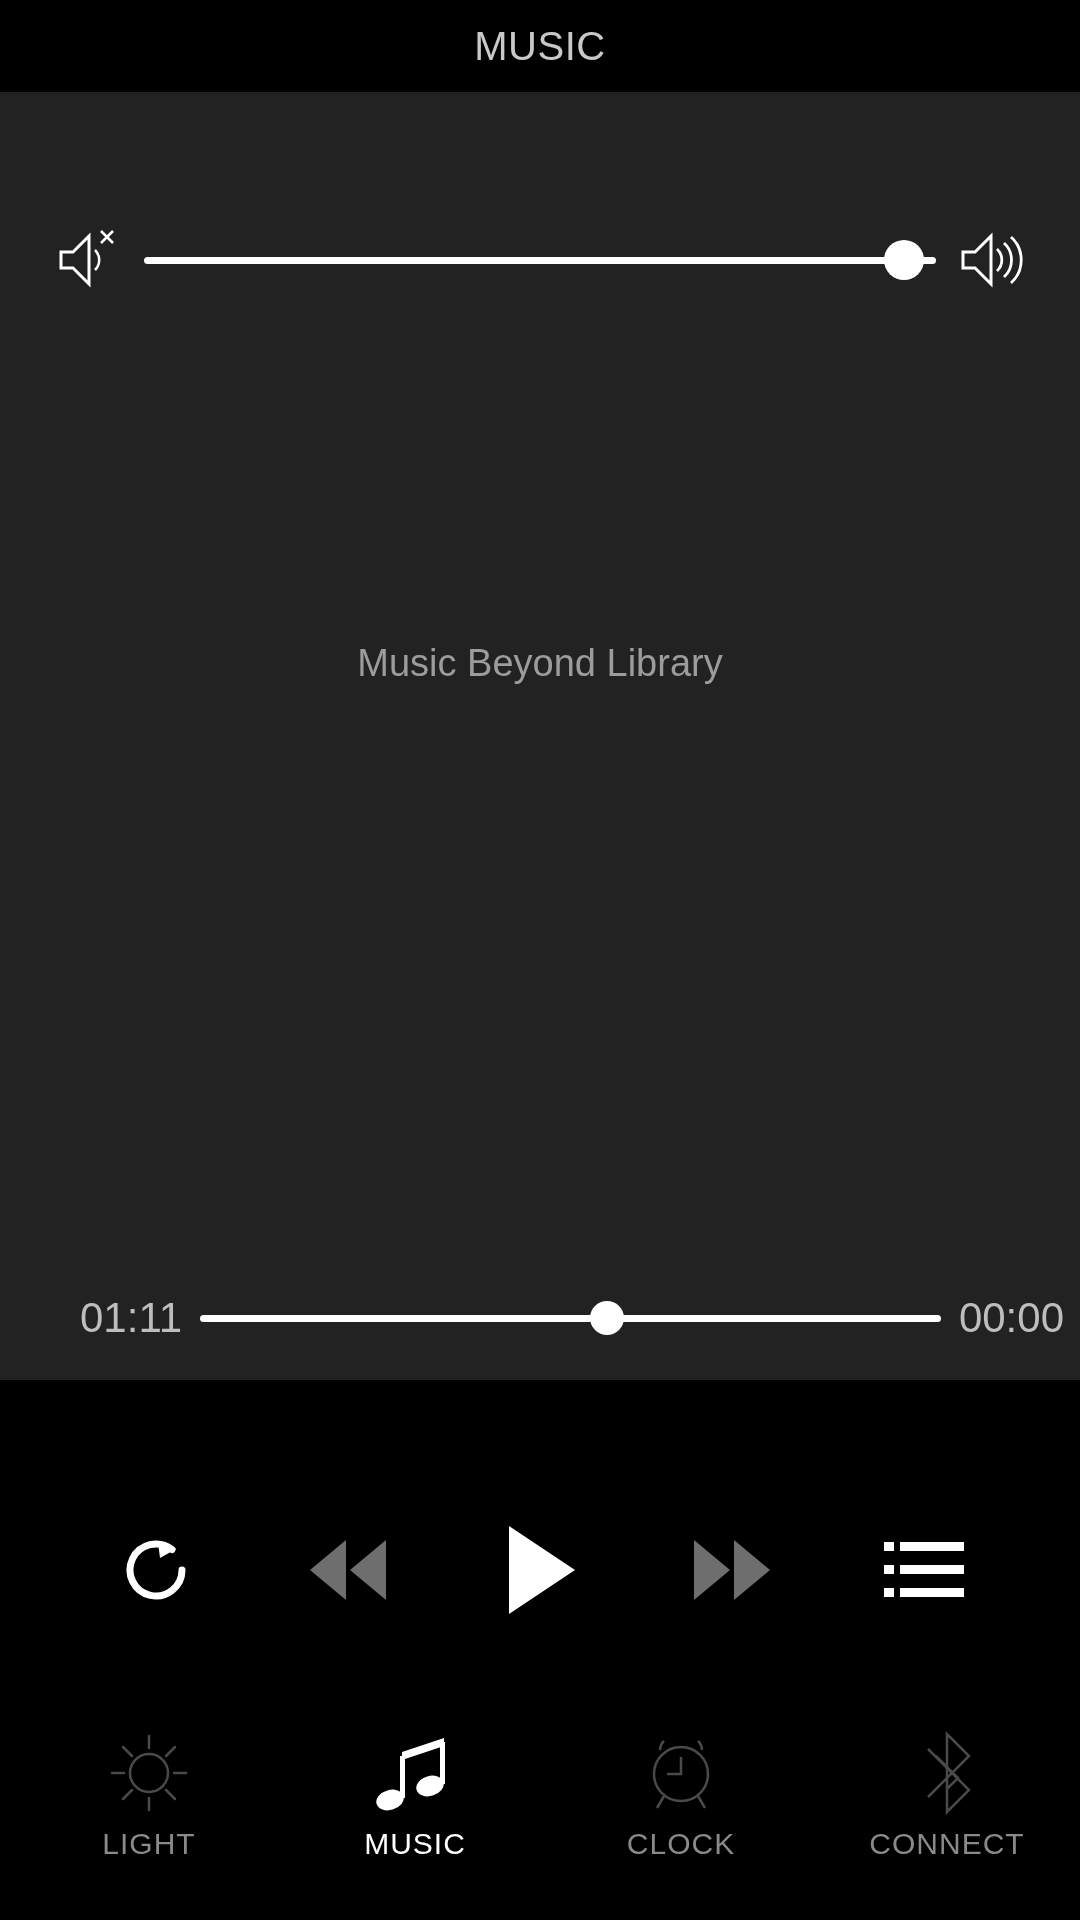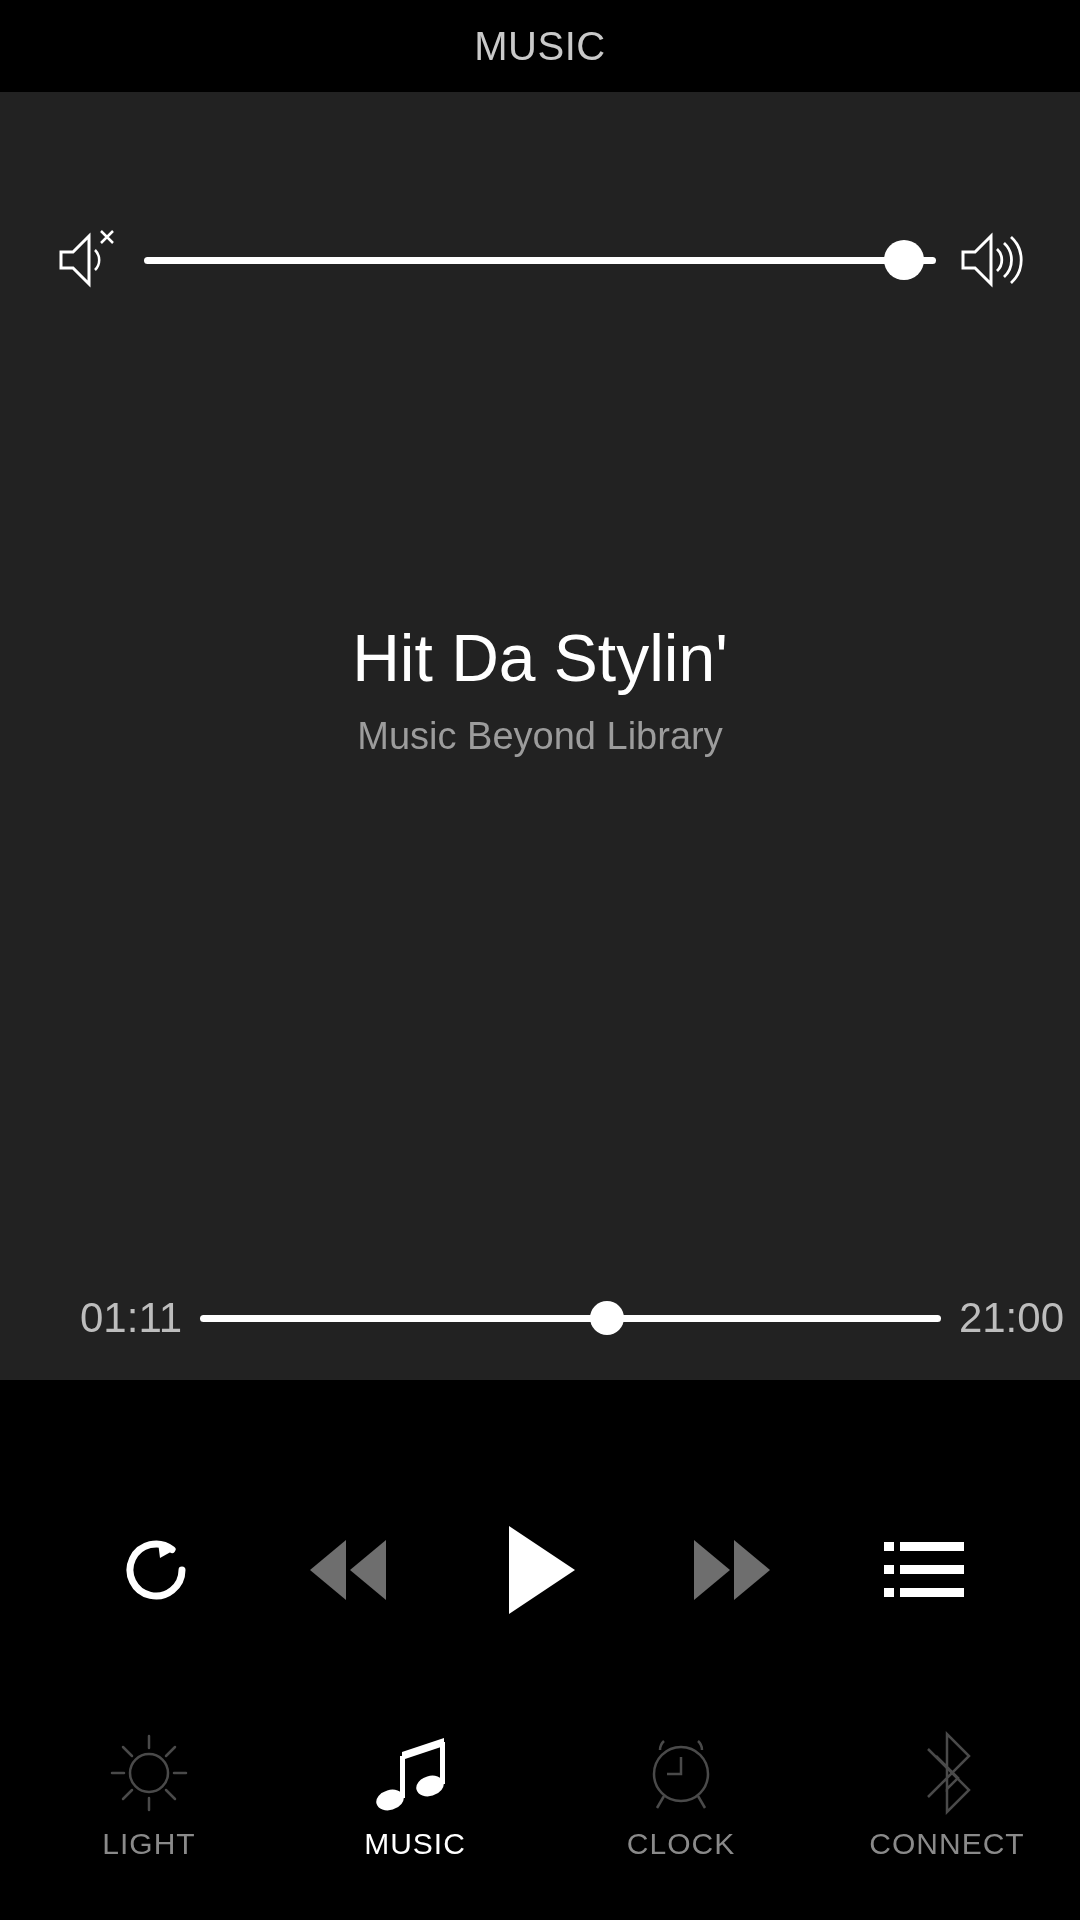--- a/index.html
+++ b/index.html
@@ -264,31 +264,30 @@
           <path d="M6 27 H18 L34 11 V59 L18 43 H6 Z" fill="none" stroke="#ffffff" stroke-width="3"></path>
           <path d="M40 24 A15 15 0 0 1 40 46" fill="none" stroke="#ffffff" stroke-width="2.8"></path>
           <path d="M47 18 A23 23 0 0 1 47 52" fill="none" stroke="#ffffff" stroke-width="2.8"></path>
           <path d="M54 12 A31 31 0 0 1 54 58" fill="none" stroke="#ffffff" stroke-width="2.8"></path>
         </svg>
       </div>
 
     </div>
 
     <div id="track-info">
-      <div id="track-title">Hit Da Stylin'</div>
       <div id="track-artist">Music Beyond Library</div>
     </div>
 
     <div id="progress-row">
       <div class="time-label">01:11</div>
       <div id="progress-slider">
         <div class="track"></div>
         <div class="thumb" style="left: 55%;"></div>
       </div>
-      <div class="time-label">21:00</div>
+      <div class="time-label">00:00</div>
     </div>
 
     <div id="controls-row">
 
       <div class="ctrl-btn">
         <svg width="92" height="92" viewBox="0 0 92 92">
           <path d="M72 46 A26 26 0 1 1 62 25.5" fill="none" stroke="#ffffff" stroke-width="7" stroke-linecap="round"></path>
           <path d="M48 18 L66 25 L50 34 Z" fill="#ffffff"></path>
         </svg>
       </div>

